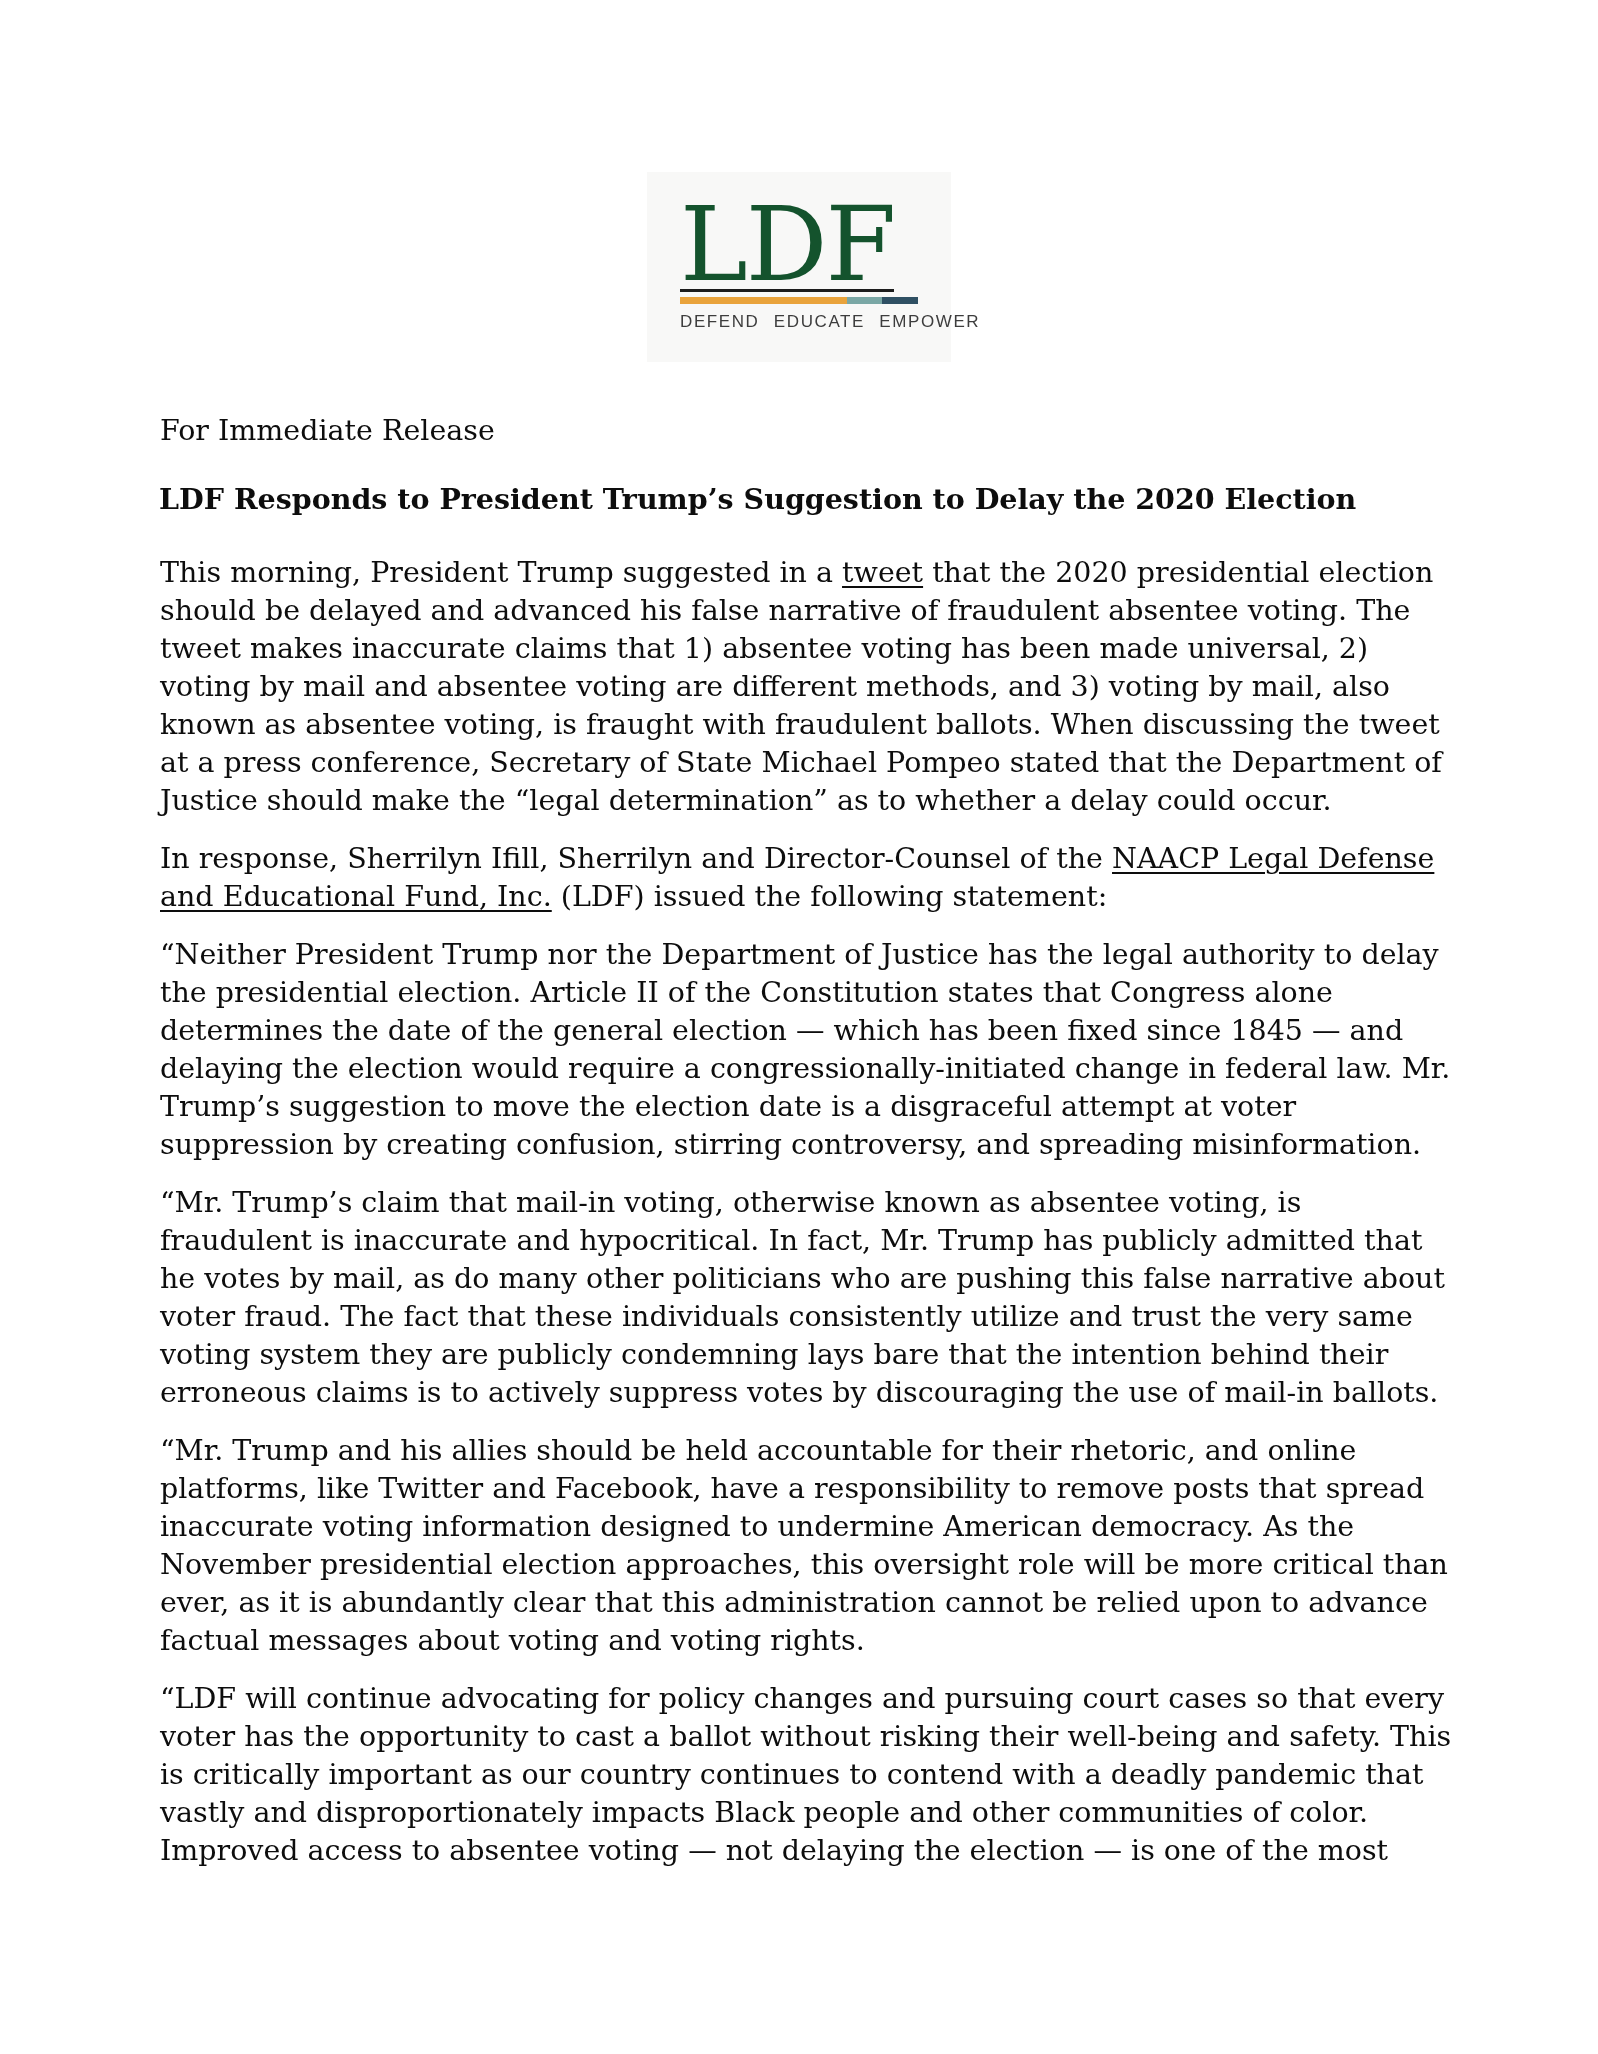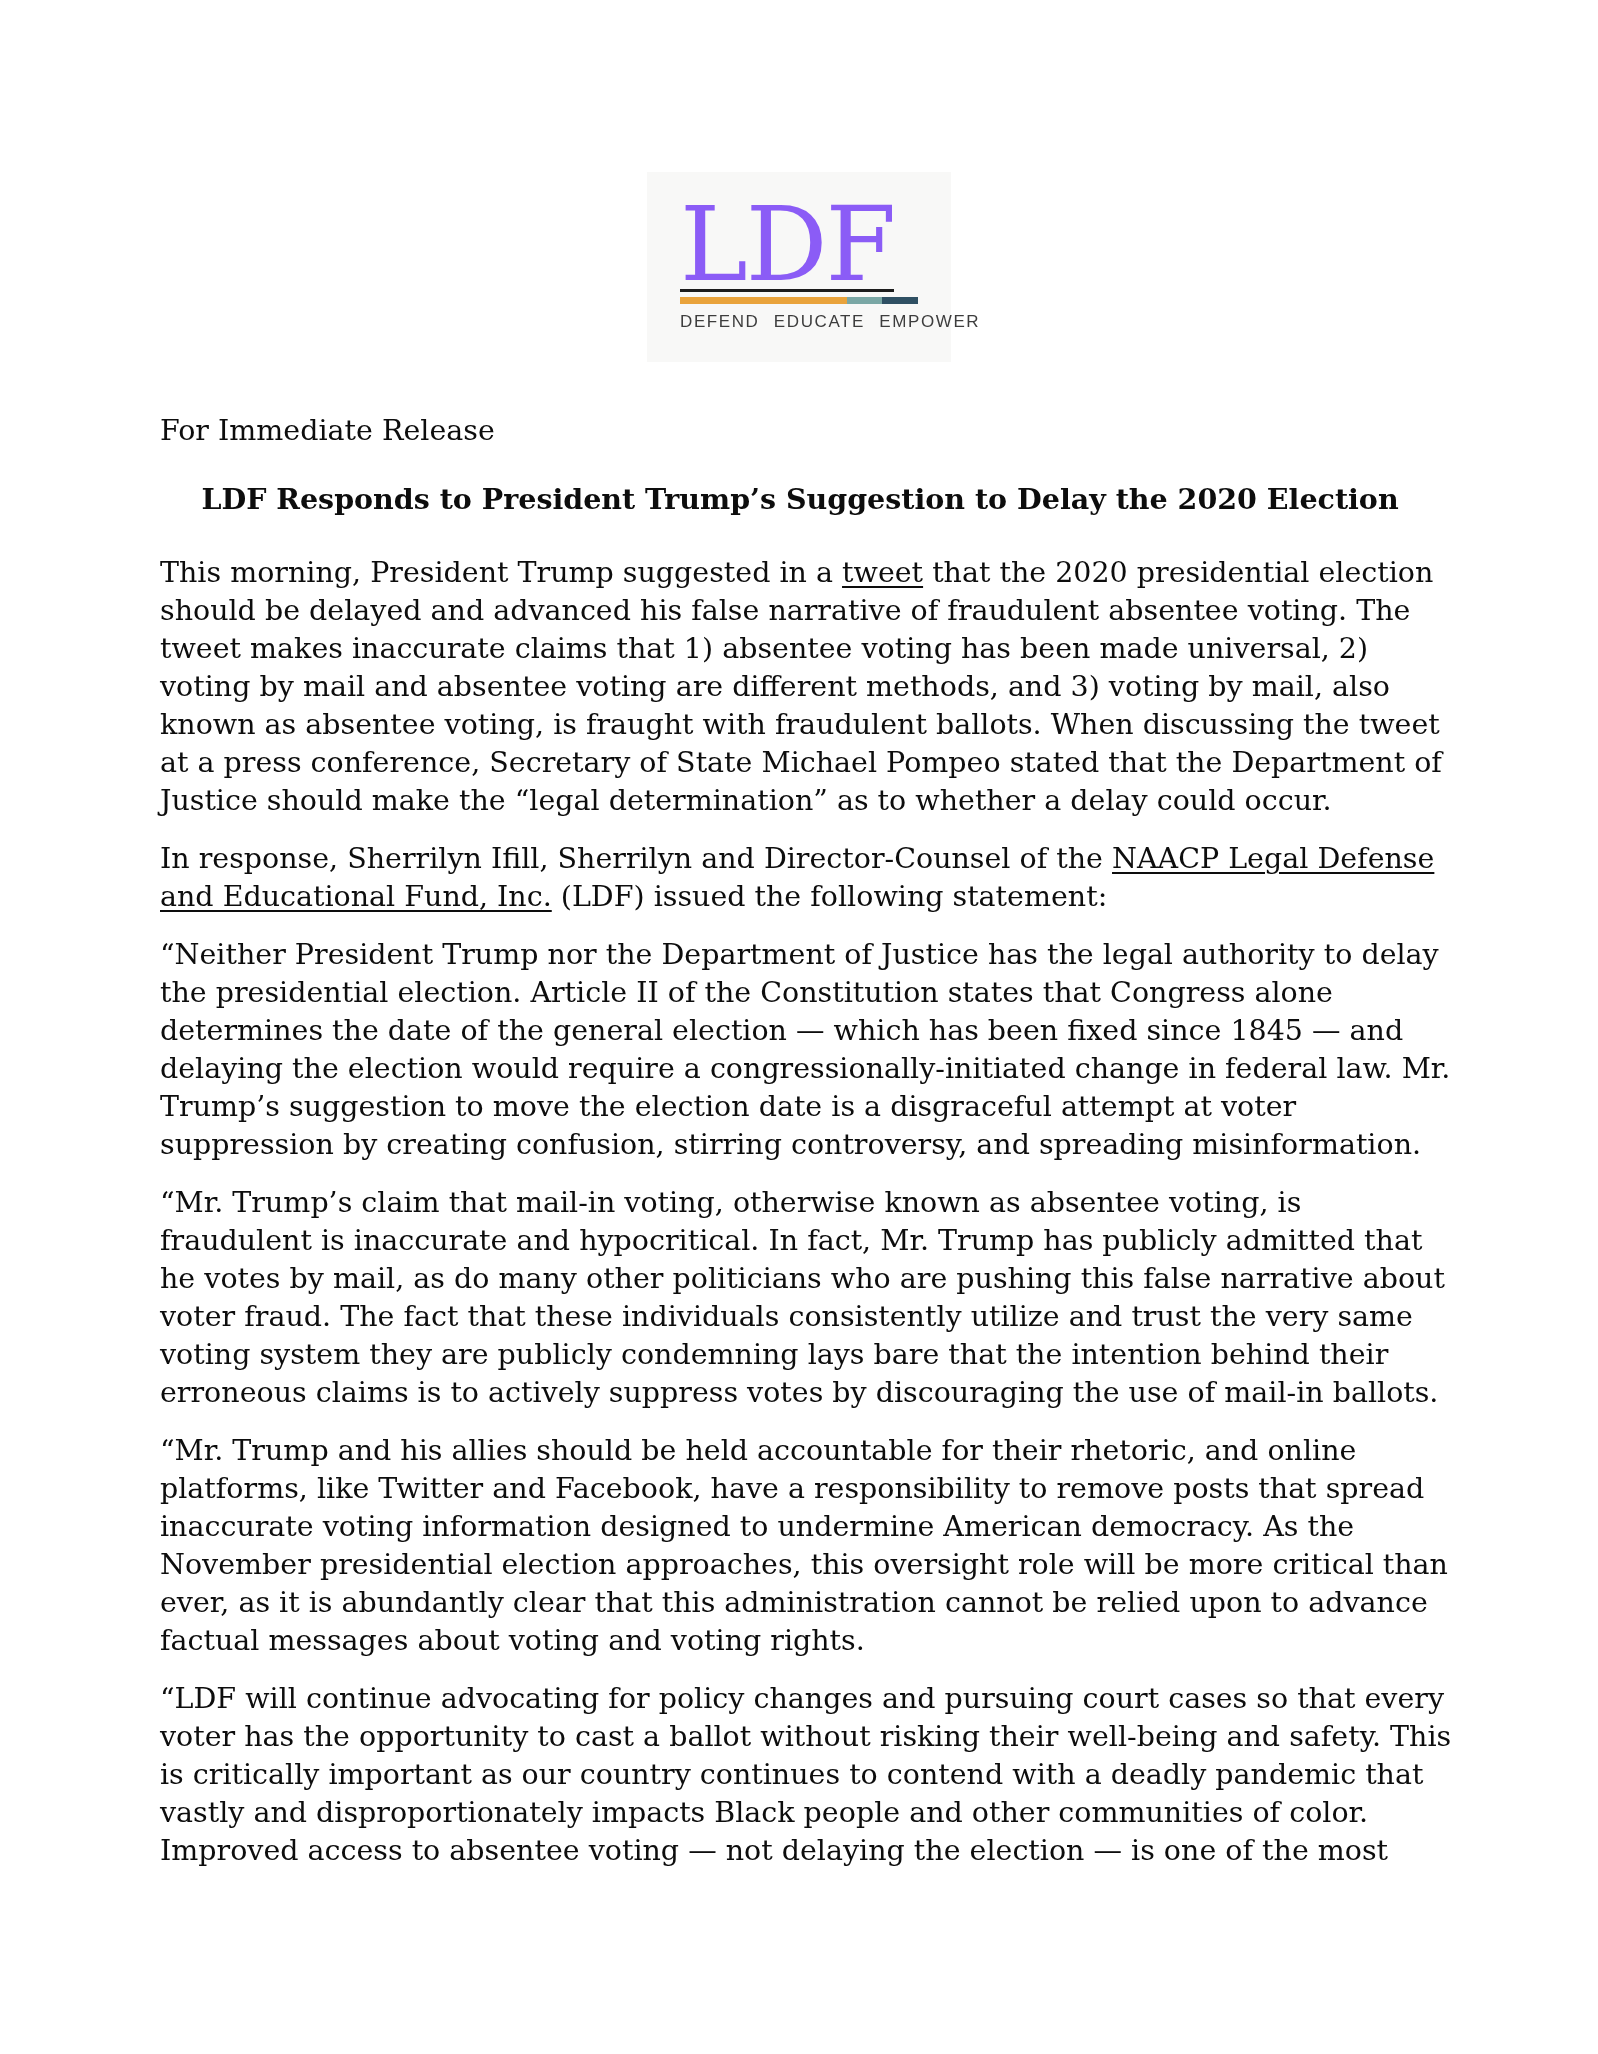--- a/index.html
+++ b/index.html
@@ -21,21 +21,21 @@
     padding-top:32px;
     display:flex; justify-content:center;
   }
   .logo-inner { width:238px; text-align:left; }
   .logo-wordmark {
     display:inline-block;
     font-family:"DejaVu Serif",serif;
     font-size:102px;
     line-height:82px;
     letter-spacing:-2px;
-    color:#8b5cf6;
+    color:#14532d;
     border-bottom:3px solid #1c1c1c;
     padding-bottom:3px;
   }
   .logo-bar { display:flex; width:238px; height:7px; margin-top:5px; }
   .logo-bar span { display:block; height:100%; }
   .logo-tagline {
     margin-top:8px;
     font-family:Liberation Sans, sans-serif;
     font-size:17px;
     letter-spacing:1.6px;
@@ -53,21 +53,21 @@
     line-height:38px;
   }
   .hdr-bold { font-weight:normal; }
   .header-right { position:absolute; left:685px; top:0; }
   .email-link { color:#2525e8; text-decoration:underline; text-underline-offset:4px; }
 
   
   .doc-title {
     margin:30px 0 0 159px;
     width:1282px;
-    text-align:center;
+    text-align:left;
     font-weight:bold;
     font-size:28.5px;
     line-height:38px;
   }
 
   
   .body-paragraphs {
     margin:36px 0 0 160px;
     width:1300px;
     font-size:28.5px;

